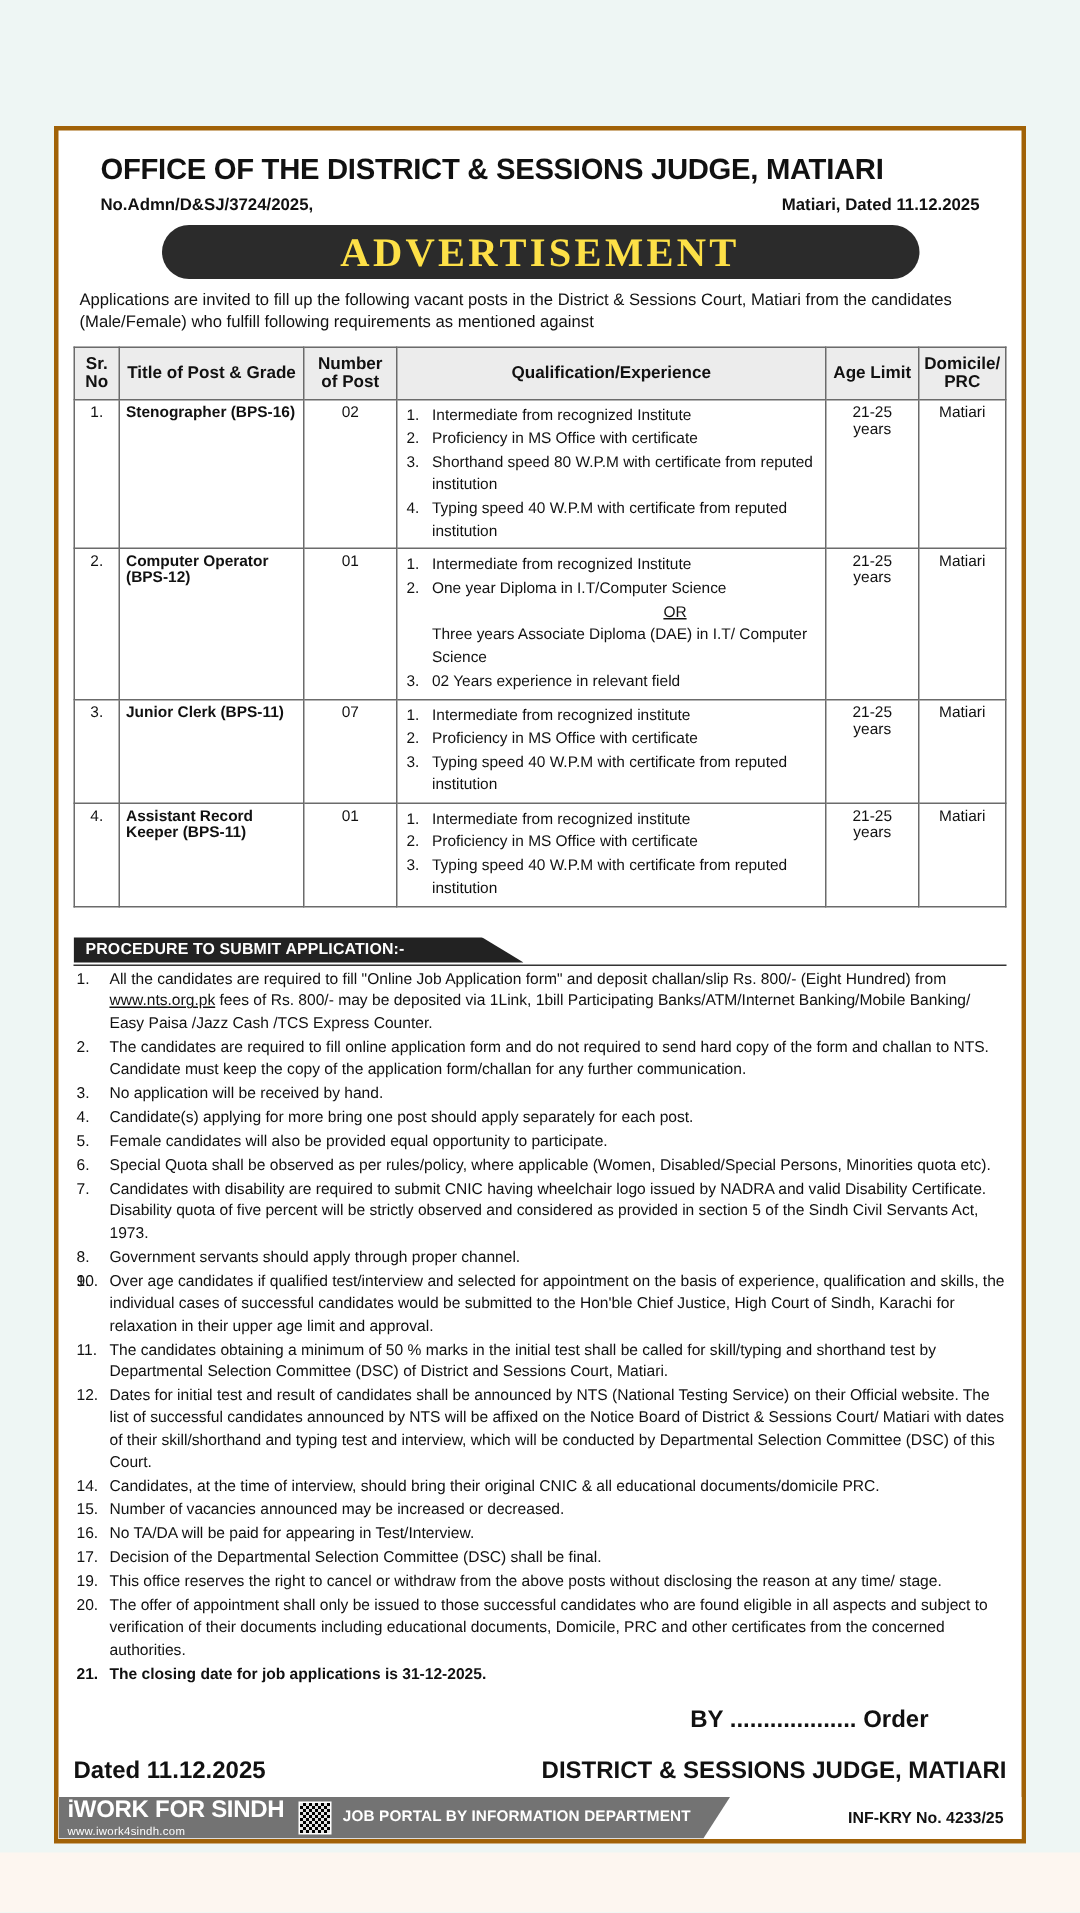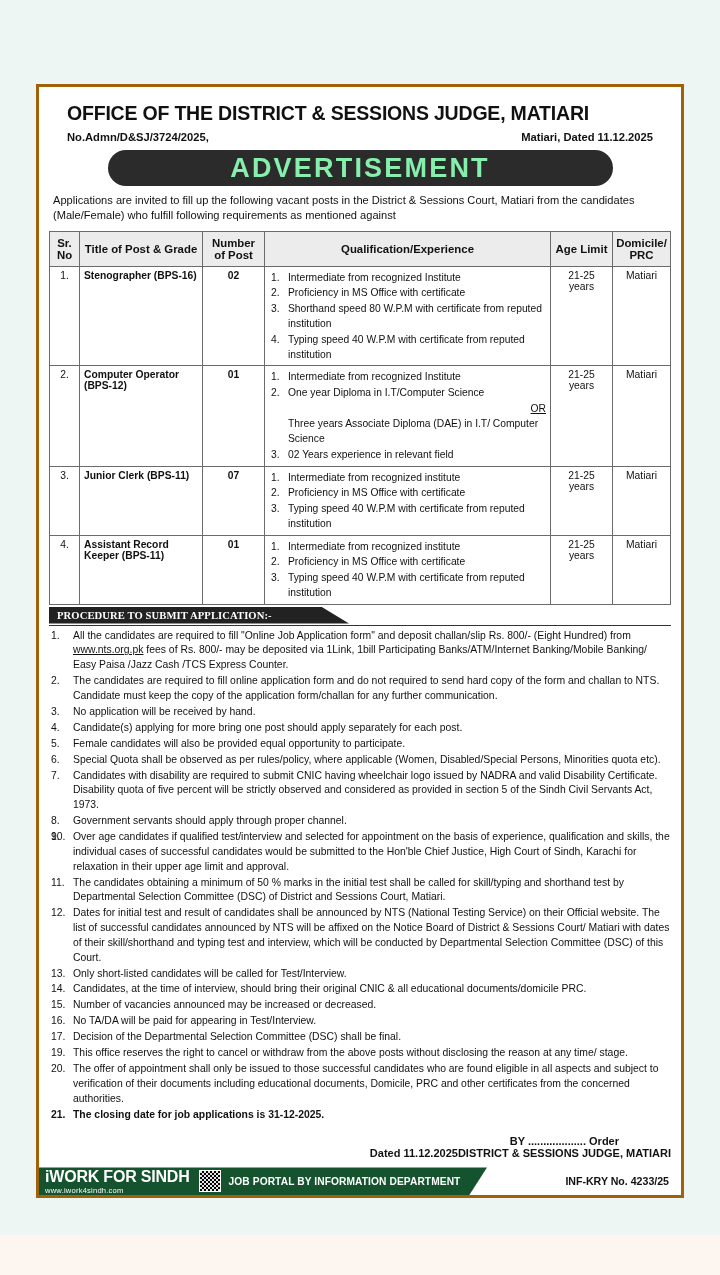--- a/index.html
+++ b/index.html
@@ -50,30 +50,31 @@
     font-weight: bold;
     color: #111;
   }
   .adv-wrap {
     display: flex;
     justify-content: center;
     margin-top: 7px;
   }
   .adv-banner {
     background: #2b2b2b;
-    color: #86efac;
+    color: #fde047;
     border-radius: 28px;
     width: 505px;
     height: 36px;
     display: flex;
     align-items: center;
     justify-content: center;
     font-size: 27px;
     font-weight: bold;
     letter-spacing: 2.2px;
+    font-family: Liberation Serif, serif;
   }
   .intro {
     font-size: 11.1px;
     color: #111;
     line-height: 1.38;
     margin: 7px 4px 0 4px;
     text-align: left;
   }
 
   
@@ -92,21 +93,21 @@
   table.posts thead th {
     background: #ececec;
     text-align: center;
     font-weight: bold;
     font-size: 11.4px;
     vertical-align: middle;
     padding: 5px 3px;
   }
   .c-sr   { width: 30px;  text-align: center; }
   .c-title{ width: 123px; font-weight: bold; }
-  .c-num  { width: 62px;  text-align: center; font-weight: bold; }
+  .c-num  { width: 62px;  text-align: center; }
   .c-qual { }
   .c-age  { width: 62px;  text-align: center; }
   .c-dom  { width: 58px;  text-align: center; }
 
   td.c-sr { text-align: center; }
   td.c-num { text-align: center; }
 
   .qlist {
     list-style: none;
     margin: 0; padding: 0;
@@ -115,33 +116,32 @@
     position: relative;
     padding-left: 19px;
     line-height: 1.47;
     margin-bottom: 0.5px;
   }
   .qlist li .qn {
     position: absolute;
     left: 2px;
     top: 0;
   }
-  .qlist li.ctr { text-align: right; padding-left: 85px; text-decoration: underline; }
+  .qlist li.ctr { text-align: center; padding-left: 85px; text-decoration: underline; }
   td.bottomcell {
     vertical-align: bottom;
     text-align: center;
     padding-bottom: 3px;
   }
 
   
   .proc-head-wrap {
-    margin-top: 2px;
+    margin-top: 20px;
     position: relative;
     height: 17px;
-    font-family: Liberation Serif, serif;
   }
   .proc-banner {
     position: absolute;
     left: 0; top: 0;
     height: 17px;
     width: 300px;
     background: #222;
     color: #fff;
     font-size: 10.6px;
     font-weight: bold;
@@ -177,47 +177,47 @@
     top: 0;
     width: 18px;
     text-align: left;
   }
   ol.proc > li.bold, ol.proc > li.bold > .n { font-weight: bold; }
   .u { text-decoration: underline; }
 
   
   .sig {
     margin-top: 13px;
-    font-size: 11px;
+    font-size: 16px;
     font-weight: bold;
     color: #111;
   }
   .sig .byorder {
     text-align: right;
     padding-right: 52px;
   }
   .sig .row2 {
     display: flex;
-    justify-content: flex-end;
+    justify-content: space-between;
     align-items: baseline;
-    margin-top: 0;
+    margin-top: 16px;
   }
 
   
   .footer {
     margin: 8px -10px 0 -10px;
     position: relative;
     height: 28px;
     background: #ffffff;
     display: flex;
     align-items: stretch;
   }
   .fbar {
     position: relative;
-    background: #14532d;
+    background: #737373;
     width: 448px;
     display: flex;
     align-items: center;
     clip-path: polygon(0 0, 100% 0, calc(100% - 18px) 100%, 0 100%);
     padding-left: 6px;
   }
   .brand {
     color: #fff;
     line-height: 1;
   }
@@ -370,21 +370,20 @@
         <li><span class="n">3.</span><span>No application will be received by hand.</span></li>
         <li><span class="n">4.</span><span>Candidate(s) applying for more bring one post should apply separately for each post.</span></li>
         <li><span class="n">5.</span><span>Female candidates will also be provided equal opportunity to participate.</span></li>
         <li><span class="n">6.</span><span>Special Quota shall be observed as per rules/policy, where applicable (Women, Disabled/Special Persons, Minorities quota etc).</span></li>
         <li><span class="n">7.</span><span>Candidates with disability are required to submit CNIC having wheelchair logo issued by NADRA and valid Disability Certificate. Disability quota of five percent will be strictly observed and considered as provided in section 5 of the Sindh Civil Servants Act, 1973.</span></li>
         <li><span class="n">8.</span><span>Government servants should apply through proper channel.</span></li>
         <li><span class="n">9.</span></li>
         <li><span class="n">10.</span><span>Over age candidates if qualified test/interview and selected for appointment on the basis of experience, qualification and skills, the individual cases of successful candidates would be submitted to the Hon'ble Chief Justice, High Court of Sindh, Karachi for relaxation in their upper age limit and approval.</span></li>
         <li><span class="n">11.</span><span>The candidates obtaining a minimum of 50 % marks in the initial test shall be called for skill/typing and shorthand test by Departmental Selection Committee (DSC) of District and Sessions Court, Matiari.</span></li>
         <li><span class="n">12.</span><span>Dates for initial test and result of candidates shall be announced by NTS (National Testing Service) on their Official website. The list of successful candidates announced by NTS will be affixed on the Notice Board of District &amp; Sessions Court/ Matiari with dates of their skill/shorthand and typing test and interview, which will be conducted by Departmental Selection Committee (DSC) of this Court.</span></li>
-        <li><span class="n">13.</span><span>Only short-listed candidates will be called for Test/Interview.</span></li>
         <li><span class="n">14.</span><span>Candidates, at the time of interview, should bring their original CNIC &amp; all educational documents/domicile PRC.</span></li>
         <li><span class="n">15.</span><span>Number of vacancies announced may be increased or decreased.</span></li>
         <li><span class="n">16.</span><span>No TA/DA will be paid for appearing in Test/Interview.</span></li>
         <li><span class="n">17.</span><span>Decision of the Departmental Selection Committee (DSC) shall be final.</span></li>
         <li><span class="n">19.</span><span>This office reserves the right to cancel or withdraw from the above posts without disclosing the reason at any time/ stage.</span></li>
         <li><span class="n">20.</span><span>The offer of appointment shall only be issued to those successful candidates who are found eligible in all aspects and subject to verification of their documents including educational documents, Domicile, PRC and other certificates from the concerned authorities.</span></li>
         <li class="bold"><span class="n">21.</span><span>The closing date for job applications is 31-12-2025.</span></li>
       </ol>
 
     <div class="sig">

